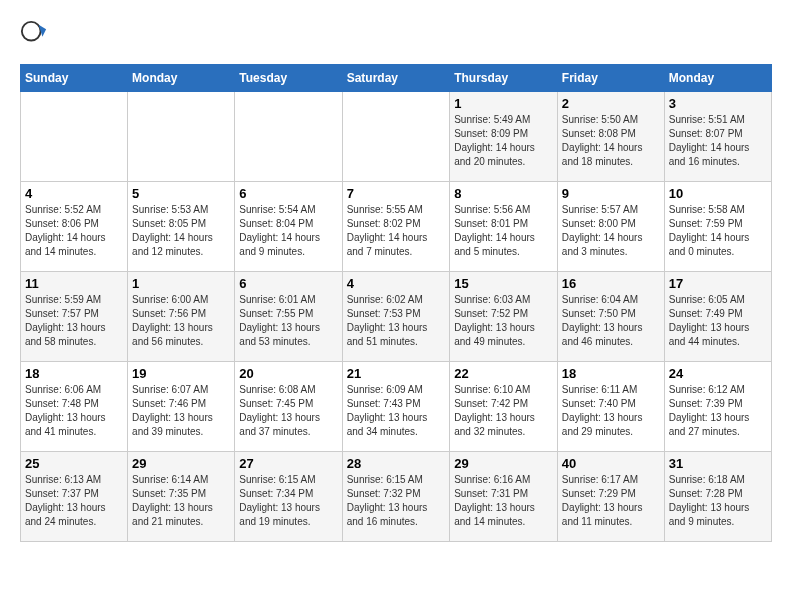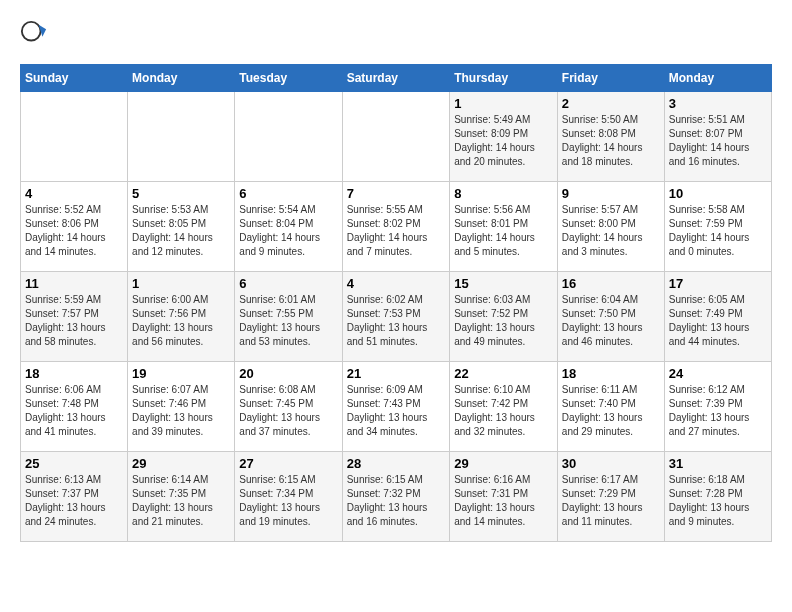--- a/index.html
+++ b/index.html
@@ -235,21 +235,21 @@
         </td>
         <td>
           <span class="day-num">28</span>
           <div class="day-info">Sunrise: 6:15 AM<br>Sunset: 7:32 PM<br>Daylight: 13 hours<br>and 16 minutes.</div>
         </td>
         <td>
           <span class="day-num">29</span>
           <div class="day-info">Sunrise: 6:16 AM<br>Sunset: 7:31 PM<br>Daylight: 13 hours<br>and 14 minutes.</div>
         </td>
         <td>
-          <span class="day-num">30</span>
+          <span class="day-num">40</span>
           <div class="day-info">Sunrise: 6:17 AM<br>Sunset: 7:29 PM<br>Daylight: 13 hours<br>and 11 minutes.</div>
         </td>
         <td>
           <span class="day-num">31</span>
           <div class="day-info">Sunrise: 6:18 AM<br>Sunset: 7:28 PM<br>Daylight: 13 hours<br>and 9 minutes.</div>
         </td>
       </tr>
     </tbody>
 </table>
 

